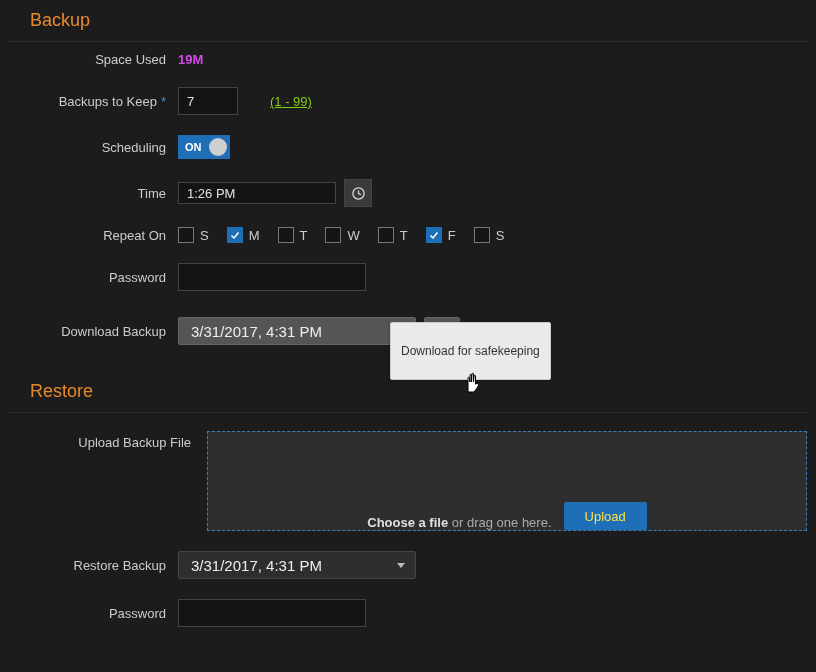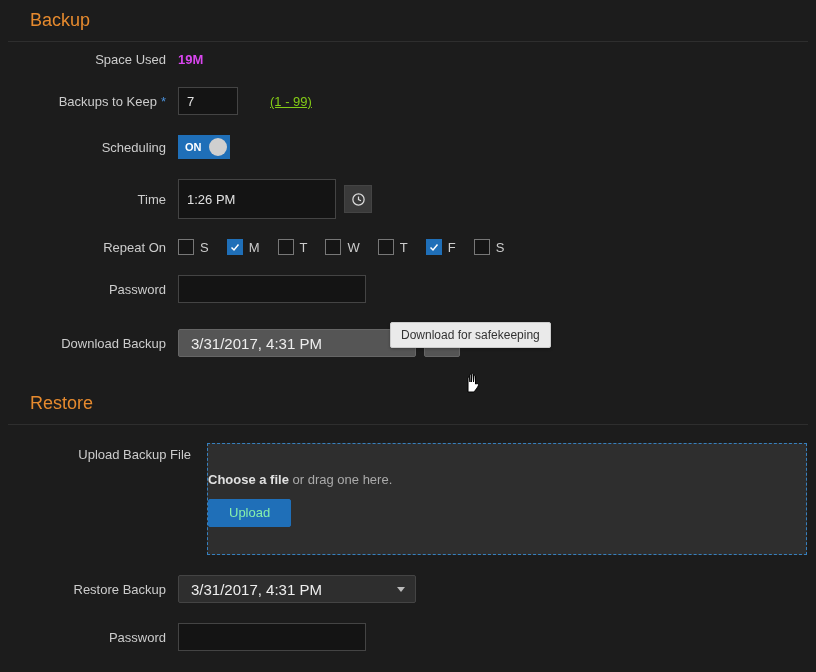--- a/index.html
+++ b/index.html
@@ -57,21 +57,21 @@
     position: relative;
     display:flex; align-items:center; cursor:pointer;
     user-select:none;
   }
   .toggle .label { color:#fff; font-size:11px; font-weight:600; margin-left:7px; }
   .toggle .knob {
     width:18px; height:18px; border-radius:50%;
     background:#cfcfcf; position:absolute; right:3px; top:3px;
   }
   .time-input {
-    width: 158px; height: 40px;
+    width: 158px; height: 22px;
     background:#141414; border:1px solid #444;
     color:#e0e0e0; padding:0 8px; font-size:13px;
   }
   .iconbtn {
     width:28px; height:28px; background:#3a3a3a; border:1px solid #444;
     display:flex; align-items:center; justify-content:center;
     cursor:pointer;
   }
   .iconbtn svg { width:15px; height:15px; stroke:#ddd; fill:none; }
   .days { display:flex; gap:18px; align-items:center; }
@@ -99,46 +99,46 @@
   .caret { width:0;height:0;border-left:4px solid transparent;border-right:4px solid transparent;border-top:5px solid #bbb; }
   .dlbtn {
     width:36px; height:28px; background:#555; border:1px solid #666;
     display:flex; align-items:center; justify-content:center;
     border-radius:2px; cursor:pointer;
   }
   .dlbtn svg { width:18px; height:18px; stroke:#fafafa; fill:none; stroke-width:1.6; }
   .tooltip {
     position:absolute;
     background:#eaeaea; color:#333; font-size:12px;
-    padding:5px 10px; border:1px solid #ccc; border-radius:2px;
+    padding:21px 10px; border:1px solid #ccc; border-radius:2px;
     white-space:nowrap;
     pointer-events:none;
     left: 390px; top: 322px;
     box-shadow:0 1px 3px rgba(0,0,0,0.3);
   }
   .cursor-pointer {
     position:absolute;
     left: 459px; top: 370px;
     pointer-events:none;
     z-index:10;
   }
   .cursor-pointer svg { width:24px; height:26px; }
   .dropzone {
     margin-left:4px;
-    width: 600px; height: 112px;
+    width: 600px; height: 100px;
     border: 1px dashed #3680bf;
     background:#2e2e2e;
-    display:flex; flex-direction:column;
-    align-items:flex-start; justify-content:center;
+    display:flex; flex-direction:row;
+    align-items:flex-end; justify-content:center;
     gap:12px;
   }
   .dropzone .line1 { color:#aaa; font-size:13px; }
   .dropzone .line1 b { color:#e0e0e0; font-weight:700; }
   .upl-btn {
-    background:#1f6fb8; color:#86efac; border:1px solid #1f6fb8;
+    background:#1f6fb8; color:#fde047; border:1px solid #1f6fb8;
     height:28px; padding:0 20px; font-size:13px; cursor:pointer;
     border-radius:2px;
   }
 </style>
 </head>
 <body>
 
 <div class="panel">
 
   <div class="section-title">Backup</div>

